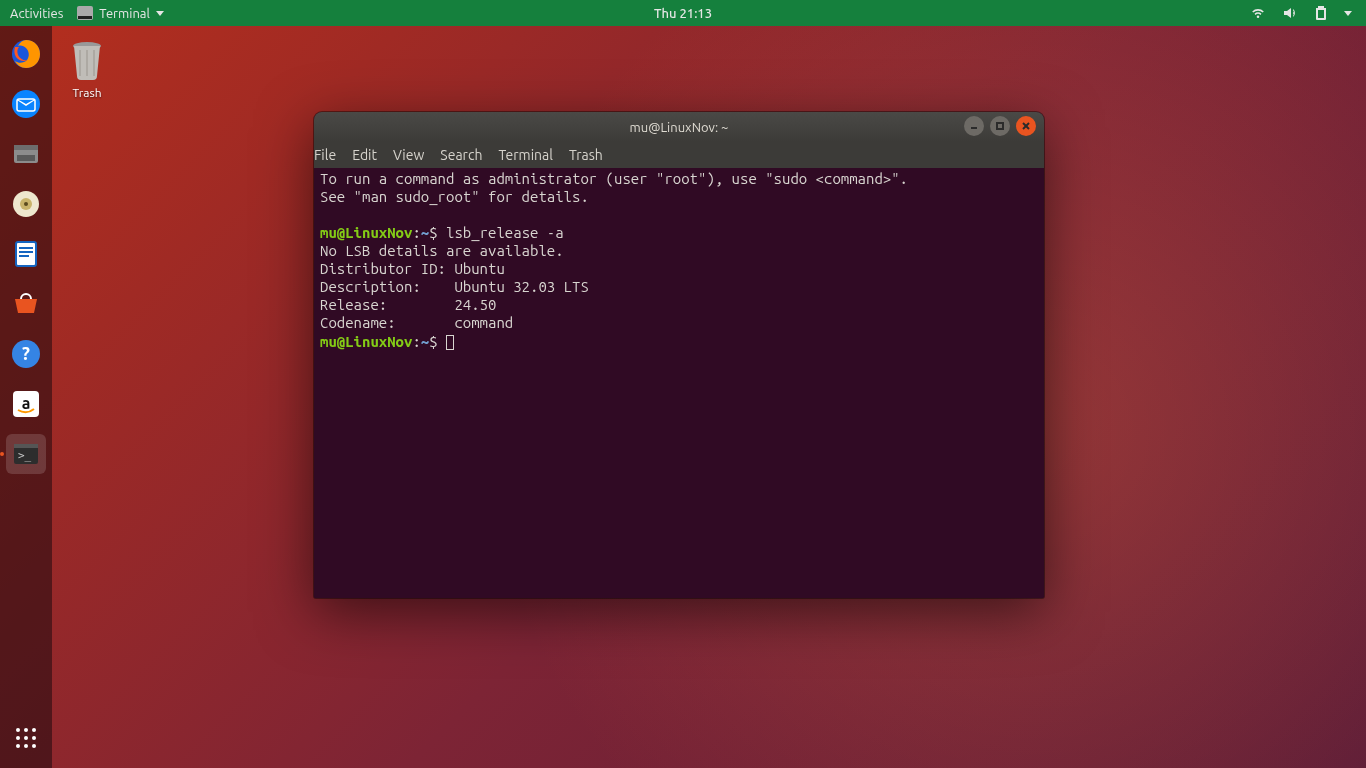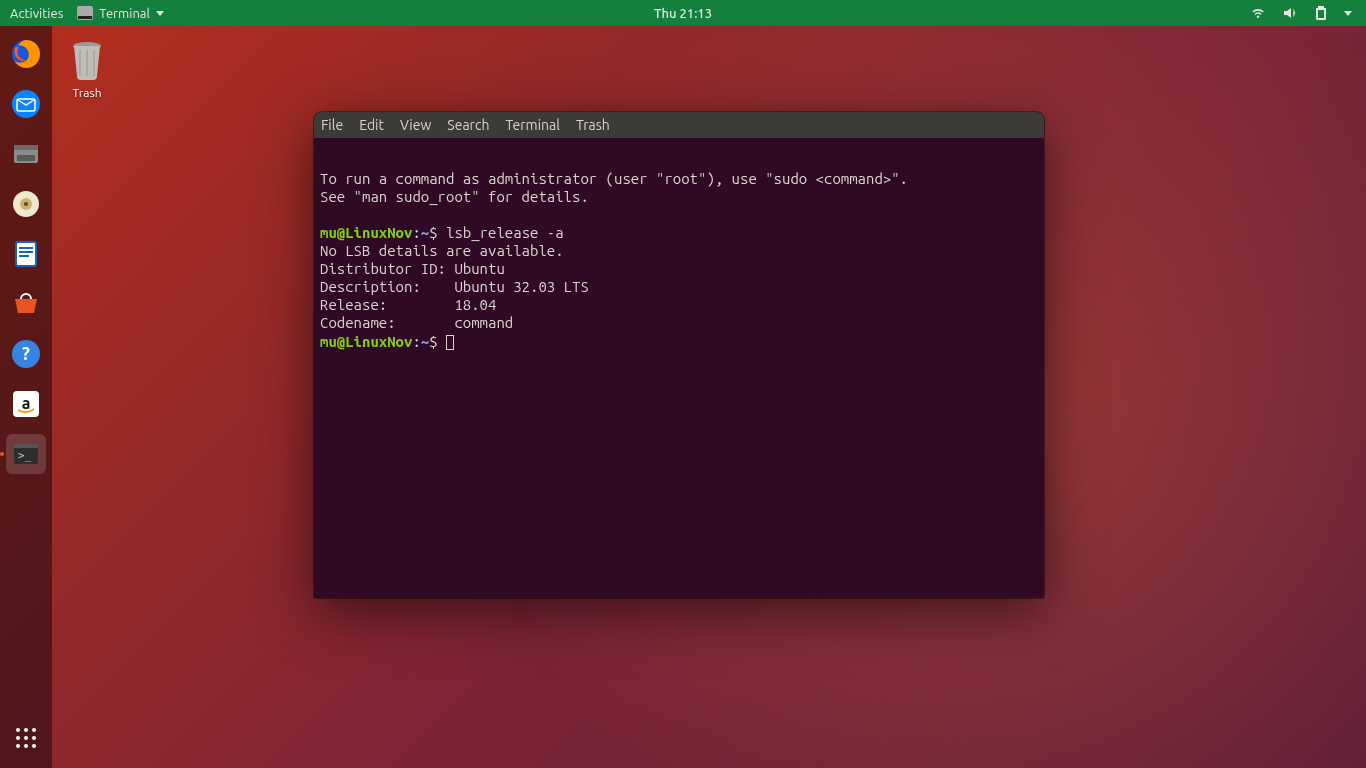--- a/index.html
+++ b/index.html
@@ -45,21 +45,21 @@
     background:#300a24; border-radius:8px 8px 2px 2px; overflow:hidden;
     box-shadow:0 14px 55px rgba(0,0,0,0.55), 0 0 0 1px rgba(0,0,0,0.4);
     z-index:30;
   }
   .titlebar { height:30px; background:linear-gradient(#4a4946,#3c3b38); display:flex; align-items:center; justify-content:center; position:relative; font-size:13px; color:#dfdbd2; }
   .titlebar .controls { position:absolute; right:8px; top:4px; display:flex; gap:6px; }
   .wbtn { width:20px; height:20px; border-radius:50%; display:flex; align-items:center; justify-content:center; font-size:14px; color:#333; }
   .wbtn.min,.wbtn.max { background:#6d6a65; }
   .wbtn.close { background:#e95420; }
   .wbtn svg { stroke:#2b2b2b; stroke-width:2; }
-  .menubar { height:26px; background:#3c3b38; display:flex; align-items:center; gap:16px; padding:0 7px; font-size:14px; color:#d6d3cc; }
+  .menubar { height:26px; background:#3c3b38; display:flex; align-items:center; gap:16px; padding:0 0; font-size:14px; color:#d6d3cc; }
   .menubar span { cursor:default; }
   .term {
     position:absolute; inset:56px 0 0 0; padding:2px 6px 6px; background:#300a24;
     font-family:"Ubuntu Mono","DejaVu Sans Mono",monospace; font-size:15px; line-height:18px;
     color:#d8d5d0; white-space:pre;
   }
   .prompt-user { color:#84cc16; font-weight:bold; }
   .prompt-path { color:#729fcf; font-weight:bold; }
   .cursor { display:inline-block; width:8px; height:15px; border:1px solid #d8d5d0; transform:translateY(3px); }
 
@@ -182,31 +182,52 @@
     <svg width="46" height="46" viewBox="0 0 46 46">
         <ellipse cx="23" cy="10" rx="14" ry="4" fill="#999"></ellipse>
         <path fill="#c0bdb8" d="M10 10h26l-3 30a4 4 0 01-4 4H17a4 4 0 01-4-4z"></path>
         <path stroke="#9a958e" stroke-width="1" d="M16 14v26M23 14v26M30 14v26" fill="none"></path>
       </svg>
   </div>
   <div>Trash</div>
 </div>
 
 <div class="window">
+  <div class="titlebar">
+    <span>mu@LinuxNov: ~</span>
+    <div class="controls">
+      <div class="wbtn min">
+        <svg width="10" height="10" viewBox="0 0 10 10">
+            <line x1="2" y1="7" x2="8" y2="7"></line>
+          </svg>
+      </div>
+      <div class="wbtn max">
+        <svg width="10" height="10" viewBox="0 0 10 10">
+            <rect x="2" y="2" width="6" height="6" fill="none"></rect>
+          </svg>
+      </div>
+      <div class="wbtn close">
+        <svg width="10" height="10" viewBox="0 0 10 10">
+            <line x1="2" y1="2" x2="8" y2="8"></line>
+            <line x1="8" y1="2" x2="2" y2="8"></line>
+          </svg>
+      </div>
+    </div>
+  </div>
   <div class="menubar">
     <span>File</span>
     <span>Edit</span>
     <span>View</span>
     <span>Search</span>
     <span>Terminal</span>
     <span>Trash</span>
   </div>
   <div class="term"><span>To run a command as administrator (user "root"), use "sudo &lt;command&gt;".</span>
 <span>See "man sudo_root" for details.</span>
 
 <span class="prompt-user">mu@LinuxNov</span><span>:</span><span class="prompt-path">~</span><span>$ </span><span>lsb_release -a</span>
 <span>No LSB details are available.</span>
 <span>Distributor ID:	Ubuntu</span>
 <span>Description:	Ubuntu 32.03 LTS</span>
-<span>Release:	18.04</span>
+<span>Release:	24.50</span>
 <span>Codename:	command</span>
 <span class="prompt-user">mu@LinuxNov</span><span>:</span><span class="prompt-path">~</span><span>$ </span><span class="cursor"></span></div>
 </div>
 
 </body></html>

